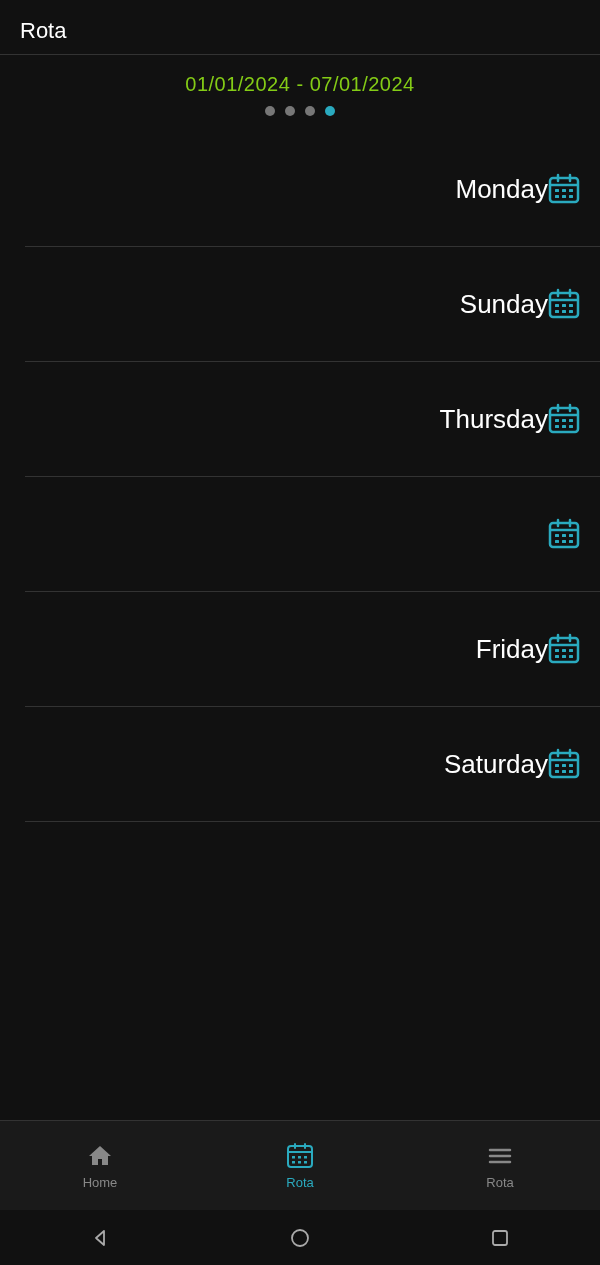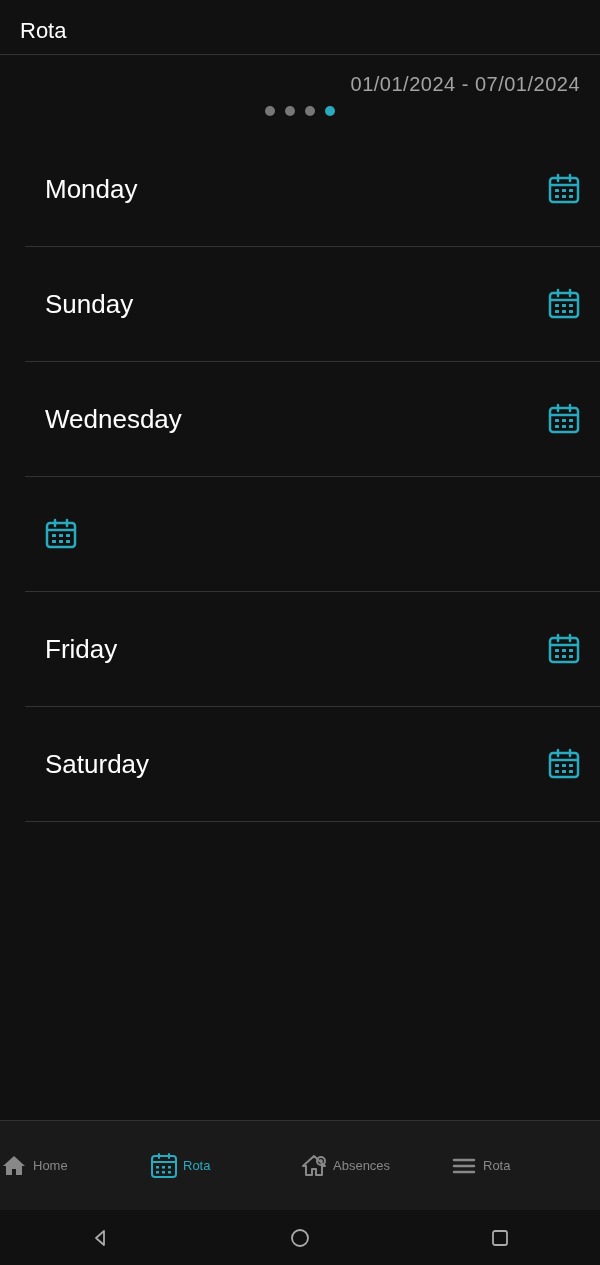--- a/index.html
+++ b/index.html
@@ -35,24 +35,23 @@
     }
 
     
     .date-range-container {
       background-color: #111111;
       padding: 18px 20px 10px 20px;
       text-align: center;
     }
     .date-range-text {
       font-size: 20px;
-      color: #a3a3a3;
+      color: #84cc16;
       font-weight: 300;
       letter-spacing: 0.5px;
-      text-align: right;
     }
     .pagination-dots {
       display: flex;
       justify-content: center;
       gap: 10px;
       margin-top: 10px;
       padding-bottom: 6px;
     }
     .dot {
       width: 10px;
@@ -66,21 +65,21 @@
 
     
     .days-list {
       flex: 1;
       display: flex;
       flex-direction: column;
     }
     .day-row {
       display: flex;
       align-items: center;
-      justify-content: space-between;
+      justify-content: flex-end;
       padding: 0 20px;
       height: 115px;
       border-bottom: 1px solid #333333;
       cursor: pointer;
       margin-left: 25px;
     }
     .day-label {
       font-size: 26px;
       font-weight: 400;
       color: #ffffff;
@@ -95,21 +94,21 @@
     .bottom-nav {
       height: 90px;
       background-color: #1a1a1a;
       display: flex;
       align-items: center;
       justify-content: space-around;
       border-top: 1px solid #333333;
     }
     .nav-item {
       display: flex;
-      flex-direction: row;
+      flex-direction: column;
       align-items: center;
       gap: 5px;
       cursor: pointer;
       flex: 1;
     }
     .nav-label {
       font-size: 13px;
       color: #888888;
     }
     .nav-label.active {
@@ -183,21 +182,21 @@
       <rect x="7" y="16" width="4" height="3" rx="0.5" fill="#2aaabf"></rect>
       <rect x="14" y="16" width="4" height="3" rx="0.5" fill="#2aaabf"></rect>
       <rect x="21" y="16" width="4" height="3" rx="0.5" fill="#2aaabf"></rect>
       <rect x="7" y="22" width="4" height="3" rx="0.5" fill="#2aaabf"></rect>
       <rect x="14" y="22" width="4" height="3" rx="0.5" fill="#2aaabf"></rect>
       <rect x="21" y="22" width="4" height="3" rx="0.5" fill="#2aaabf"></rect>
     </svg>
   </div>
 
   <div class="day-row">
-    <span class="day-label">Wednesday</span>
+    <span class="day-label">Thursday</span>
     <svg class="calendar-icon" viewBox="0 0 32 32" fill="#2aaabf" xmlns="http://www.w3.org/2000/svg">
       <rect x="2" y="5" width="28" height="24" rx="3" ry="3" fill="none" stroke="#2aaabf" stroke-width="2.5"></rect>
       <line x1="2" y1="12" x2="30" y2="12" stroke="#2aaabf" stroke-width="2.5"></line>
       <line x1="10" y1="2" x2="10" y2="8" stroke="#2aaabf" stroke-width="2.5" stroke-linecap="round"></line>
       <line x1="22" y1="2" x2="22" y2="8" stroke="#2aaabf" stroke-width="2.5" stroke-linecap="round"></line>
       <rect x="7" y="16" width="4" height="3" rx="0.5" fill="#2aaabf"></rect>
       <rect x="14" y="16" width="4" height="3" rx="0.5" fill="#2aaabf"></rect>
       <rect x="21" y="16" width="4" height="3" rx="0.5" fill="#2aaabf"></rect>
       <rect x="7" y="22" width="4" height="3" rx="0.5" fill="#2aaabf"></rect>
       <rect x="14" y="22" width="4" height="3" rx="0.5" fill="#2aaabf"></rect>
@@ -273,29 +272,20 @@
       <rect x="6" y="14" width="3" height="2.5" rx="0.3" fill="#2aaabf"></rect>
       <rect x="12" y="14" width="3" height="2.5" rx="0.3" fill="#2aaabf"></rect>
       <rect x="18" y="14" width="3" height="2.5" rx="0.3" fill="#2aaabf"></rect>
       <rect x="6" y="19" width="3" height="2.5" rx="0.3" fill="#2aaabf"></rect>
       <rect x="12" y="19" width="3" height="2.5" rx="0.3" fill="#2aaabf"></rect>
       <rect x="18" y="19" width="3" height="2.5" rx="0.3" fill="#2aaabf"></rect>
     </svg>
     <span class="nav-label active">Rota</span>
   </div>
 
-  <div class="nav-item">
-    <svg class="nav-icon" viewBox="0 0 28 28" xmlns="http://www.w3.org/2000/svg">
-      <path d="M14 4L3 14h3v9h6v-6h4v6h6v-9h3L14 4z" fill="none" stroke="#888888" stroke-width="2" stroke-linejoin="round"></path>
-      <circle cx="21" cy="9" r="4" fill="none" stroke="#888888" stroke-width="2"></circle>
-      <line x1="19" y1="9" x2="23" y2="9" stroke="#888888" stroke-width="1.5"></line>
-      <line x1="21" y1="7" x2="21" y2="11" stroke="#888888" stroke-width="1.5"></line>
-    </svg>
-    <span class="nav-label">Absences</span>
-  </div>
 
   <div class="nav-item">
     <svg class="nav-icon" viewBox="0 0 28 28" xmlns="http://www.w3.org/2000/svg">
       <line x1="4" y1="8" x2="24" y2="8" stroke="#888888" stroke-width="2.5" stroke-linecap="round"></line>
       <line x1="4" y1="14" x2="24" y2="14" stroke="#888888" stroke-width="2.5" stroke-linecap="round"></line>
       <line x1="4" y1="20" x2="24" y2="20" stroke="#888888" stroke-width="2.5" stroke-linecap="round"></line>
     </svg>
     <span class="nav-label">Rota</span>
   </div>
 

